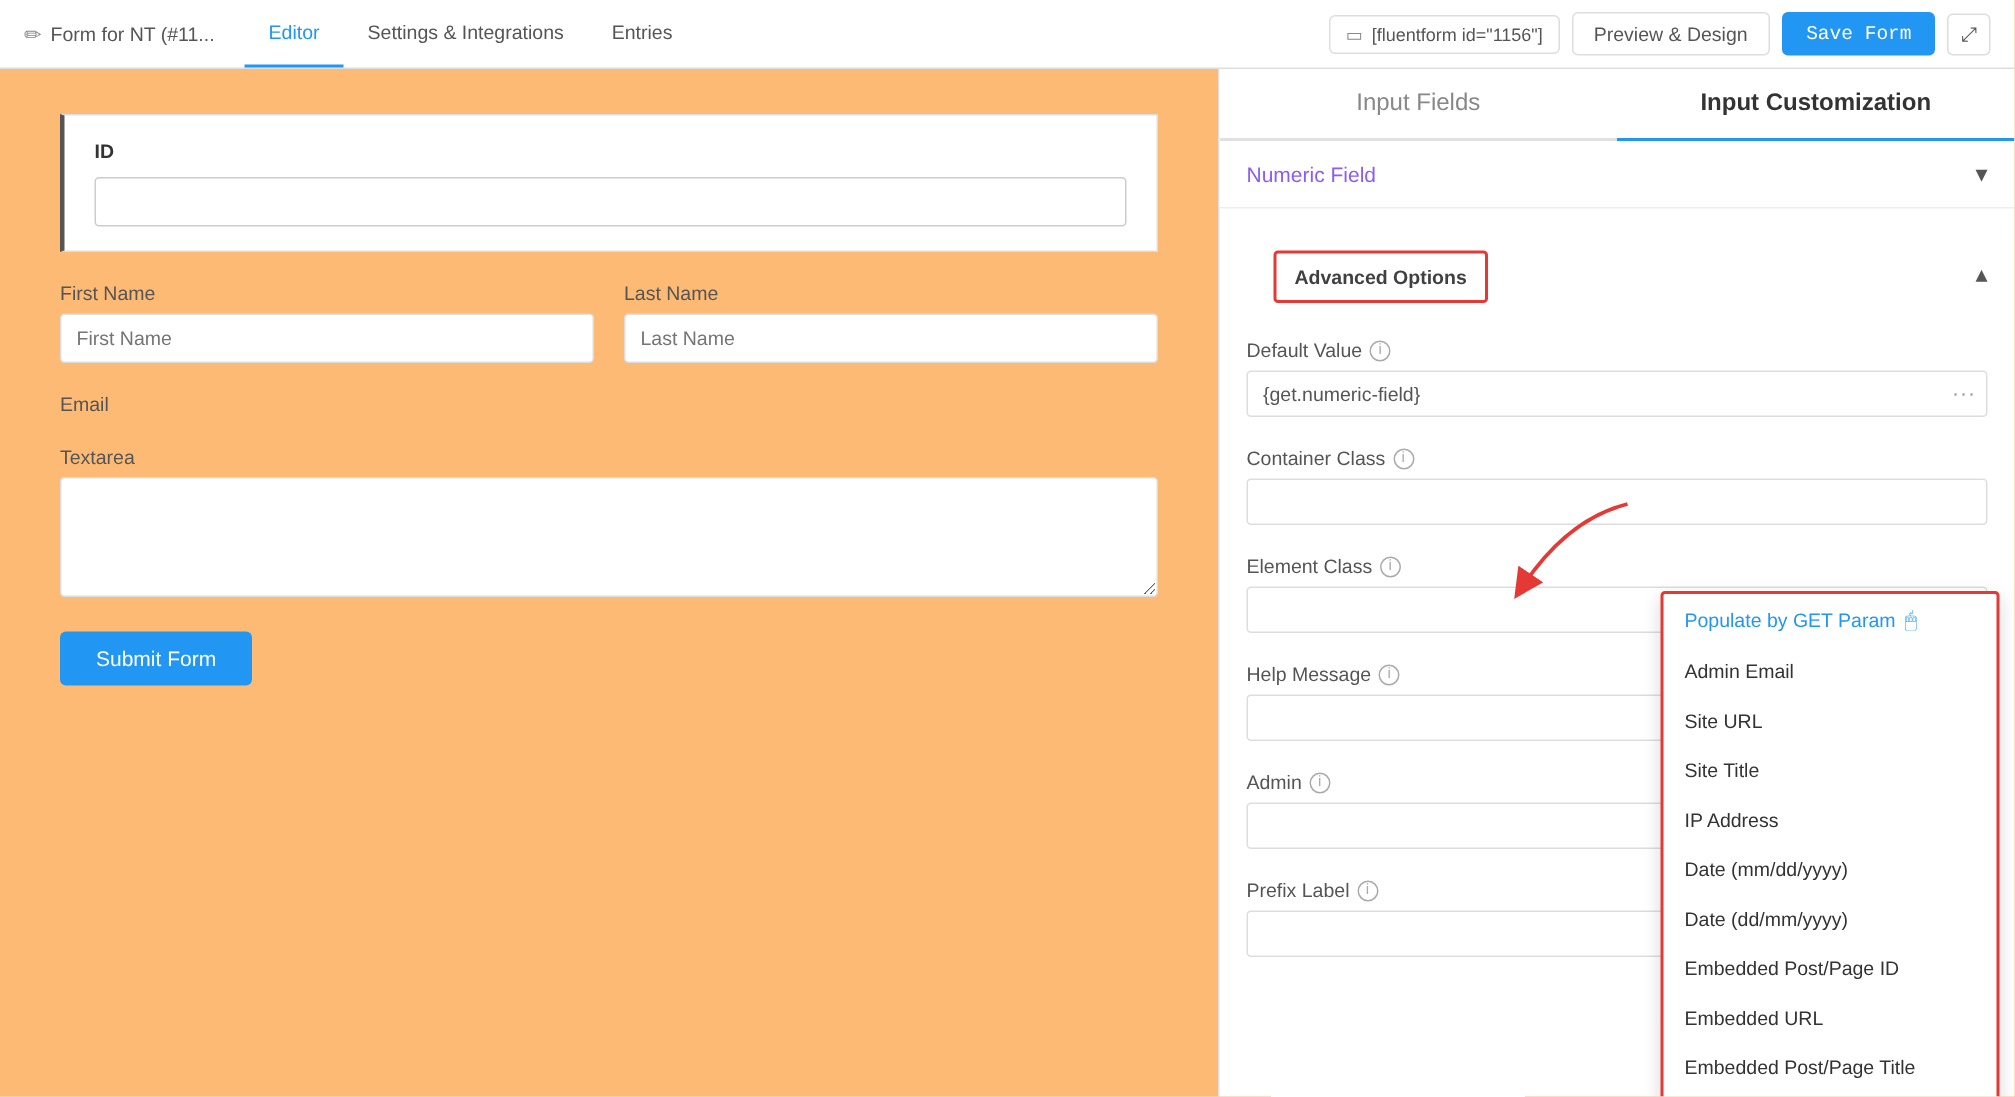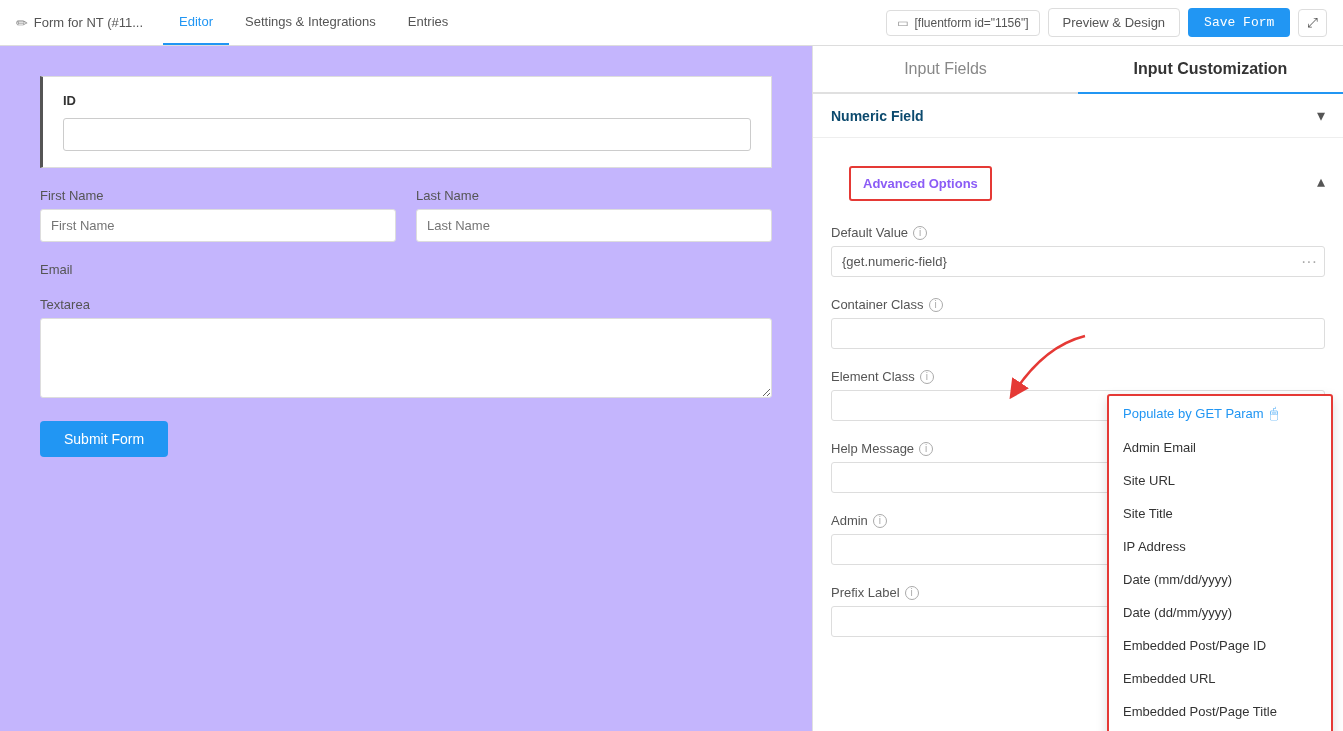--- a/index.html
+++ b/index.html
@@ -40,21 +40,21 @@
     .btn-expand {
       border: 1px solid #ddd; background: #fff; border-radius: 4px;
       padding: 5px 8px; cursor: pointer; color: #555;
     }
 
     
     .main-layout { display: flex; height: calc(731px - 46px); }
 
     
     .form-editor {
-      flex: 1; background: #c4b5fd; padding: 30px 40px;
+      flex: 1; background: #fdba74; padding: 30px 40px;
       overflow-y: auto; border-right: 1px solid #e0e0e0;
     }
 
     
     .form-id-section {
       background: #fff; border-left: 3px solid #2196f3;
       border: 1px solid #ddd; border-left: 3px solid #555;
       padding: 16px 20px; margin-bottom: 20px;
     }
     .form-id-section .field-label {
@@ -103,33 +103,33 @@
     .right-tab.active { color: #333; font-weight: 700; border-bottom-color: #2196f3; }
 
     
     .right-content { flex: 1; overflow-y: auto; padding: 0; }
 
     
     .section-header {
       display: flex; align-items: center; justify-content: space-between;
       padding: 12px 18px; border-bottom: 1px solid #eee; background: #fff;
     }
-    .section-header .section-title { font-size: 14px; font-weight: 700; color: #0c4a6e; }
+    .section-header .section-title { font-size: 14px; font-weight: 400; color: #8b5cf6; }
     .chevron-icon { color: #555; font-size: 16px; }
 
     
     .advanced-options-box {
       margin: 14px 18px 10px 18px;
       border: 2px solid #e53935;
       border-radius: 3px;
       padding: 8px 12px;
       display: inline-block;
     }
     .advanced-options-box .adv-label {
-      font-weight: 700; font-size: 13px; color: #8b5cf6;
+      font-weight: 700; font-size: 13px; color: #404040;
     }
 
     
     .rp-field { padding: 10px 18px; }
     .rp-label {
       font-size: 13px; color: #555; margin-bottom: 6px;
       display: flex; align-items: center; gap: 5px;
     }
     .rp-label .info-icon {
       display: inline-flex; align-items: center; justify-content: center;

